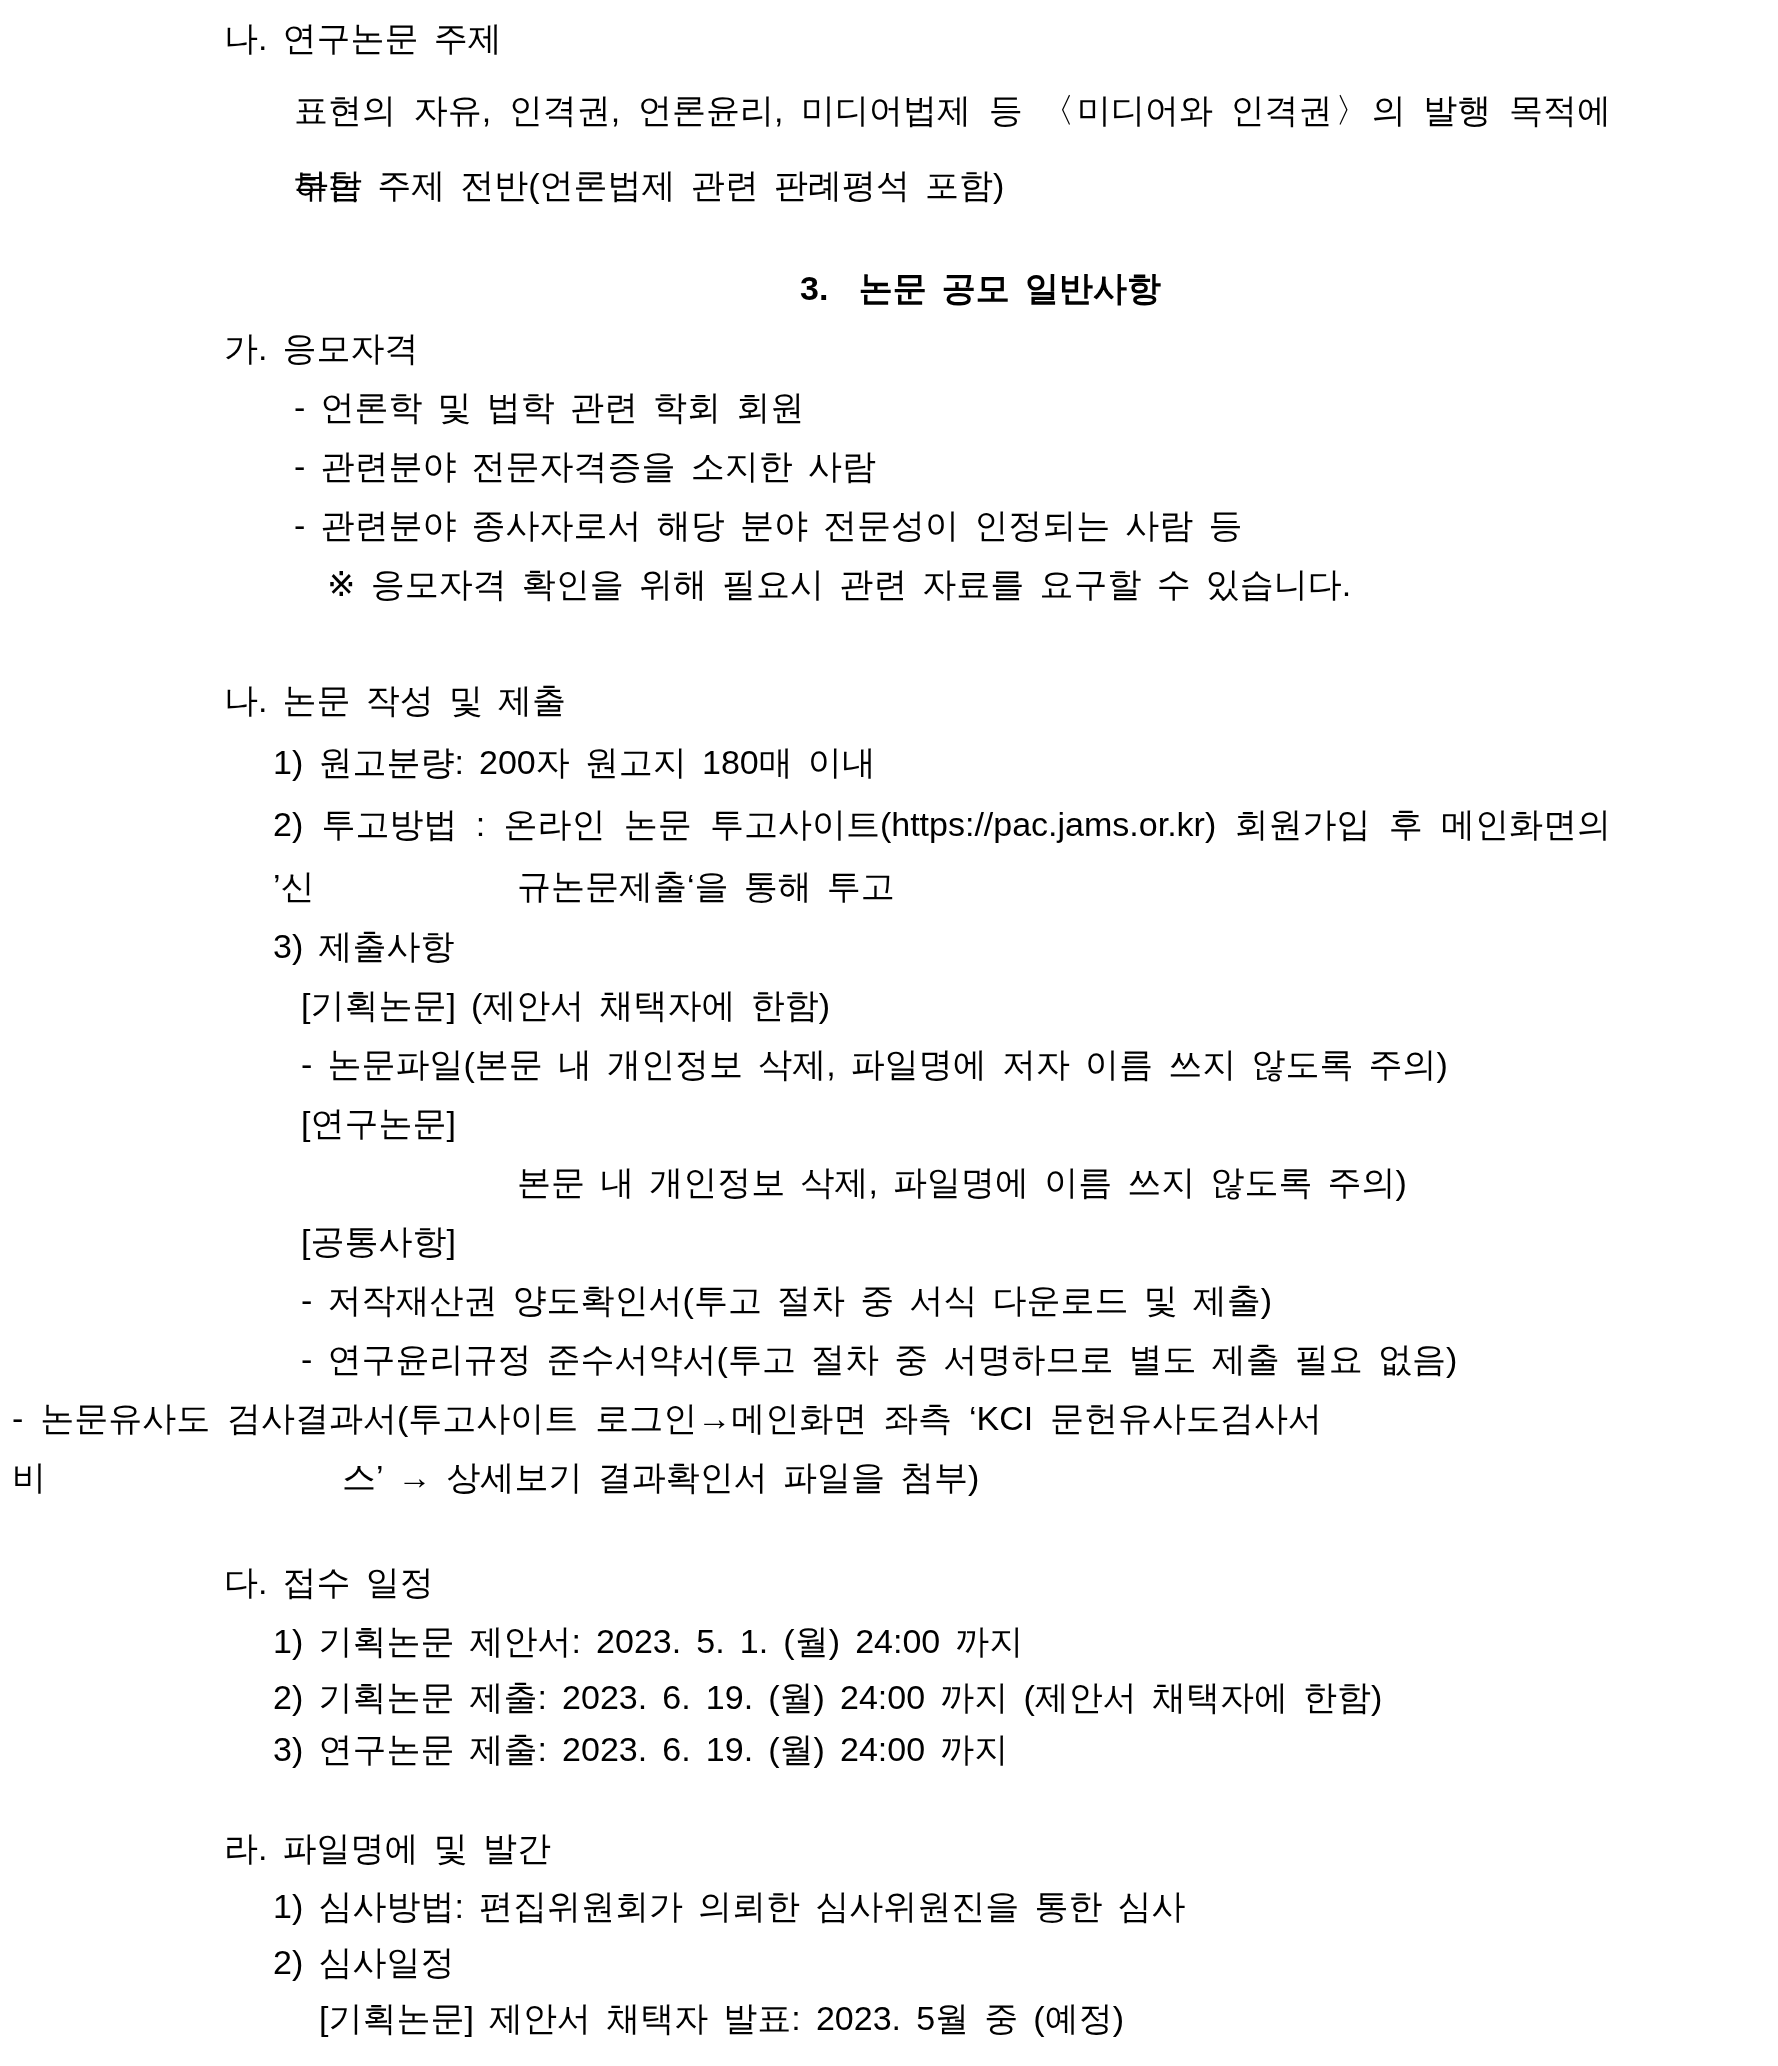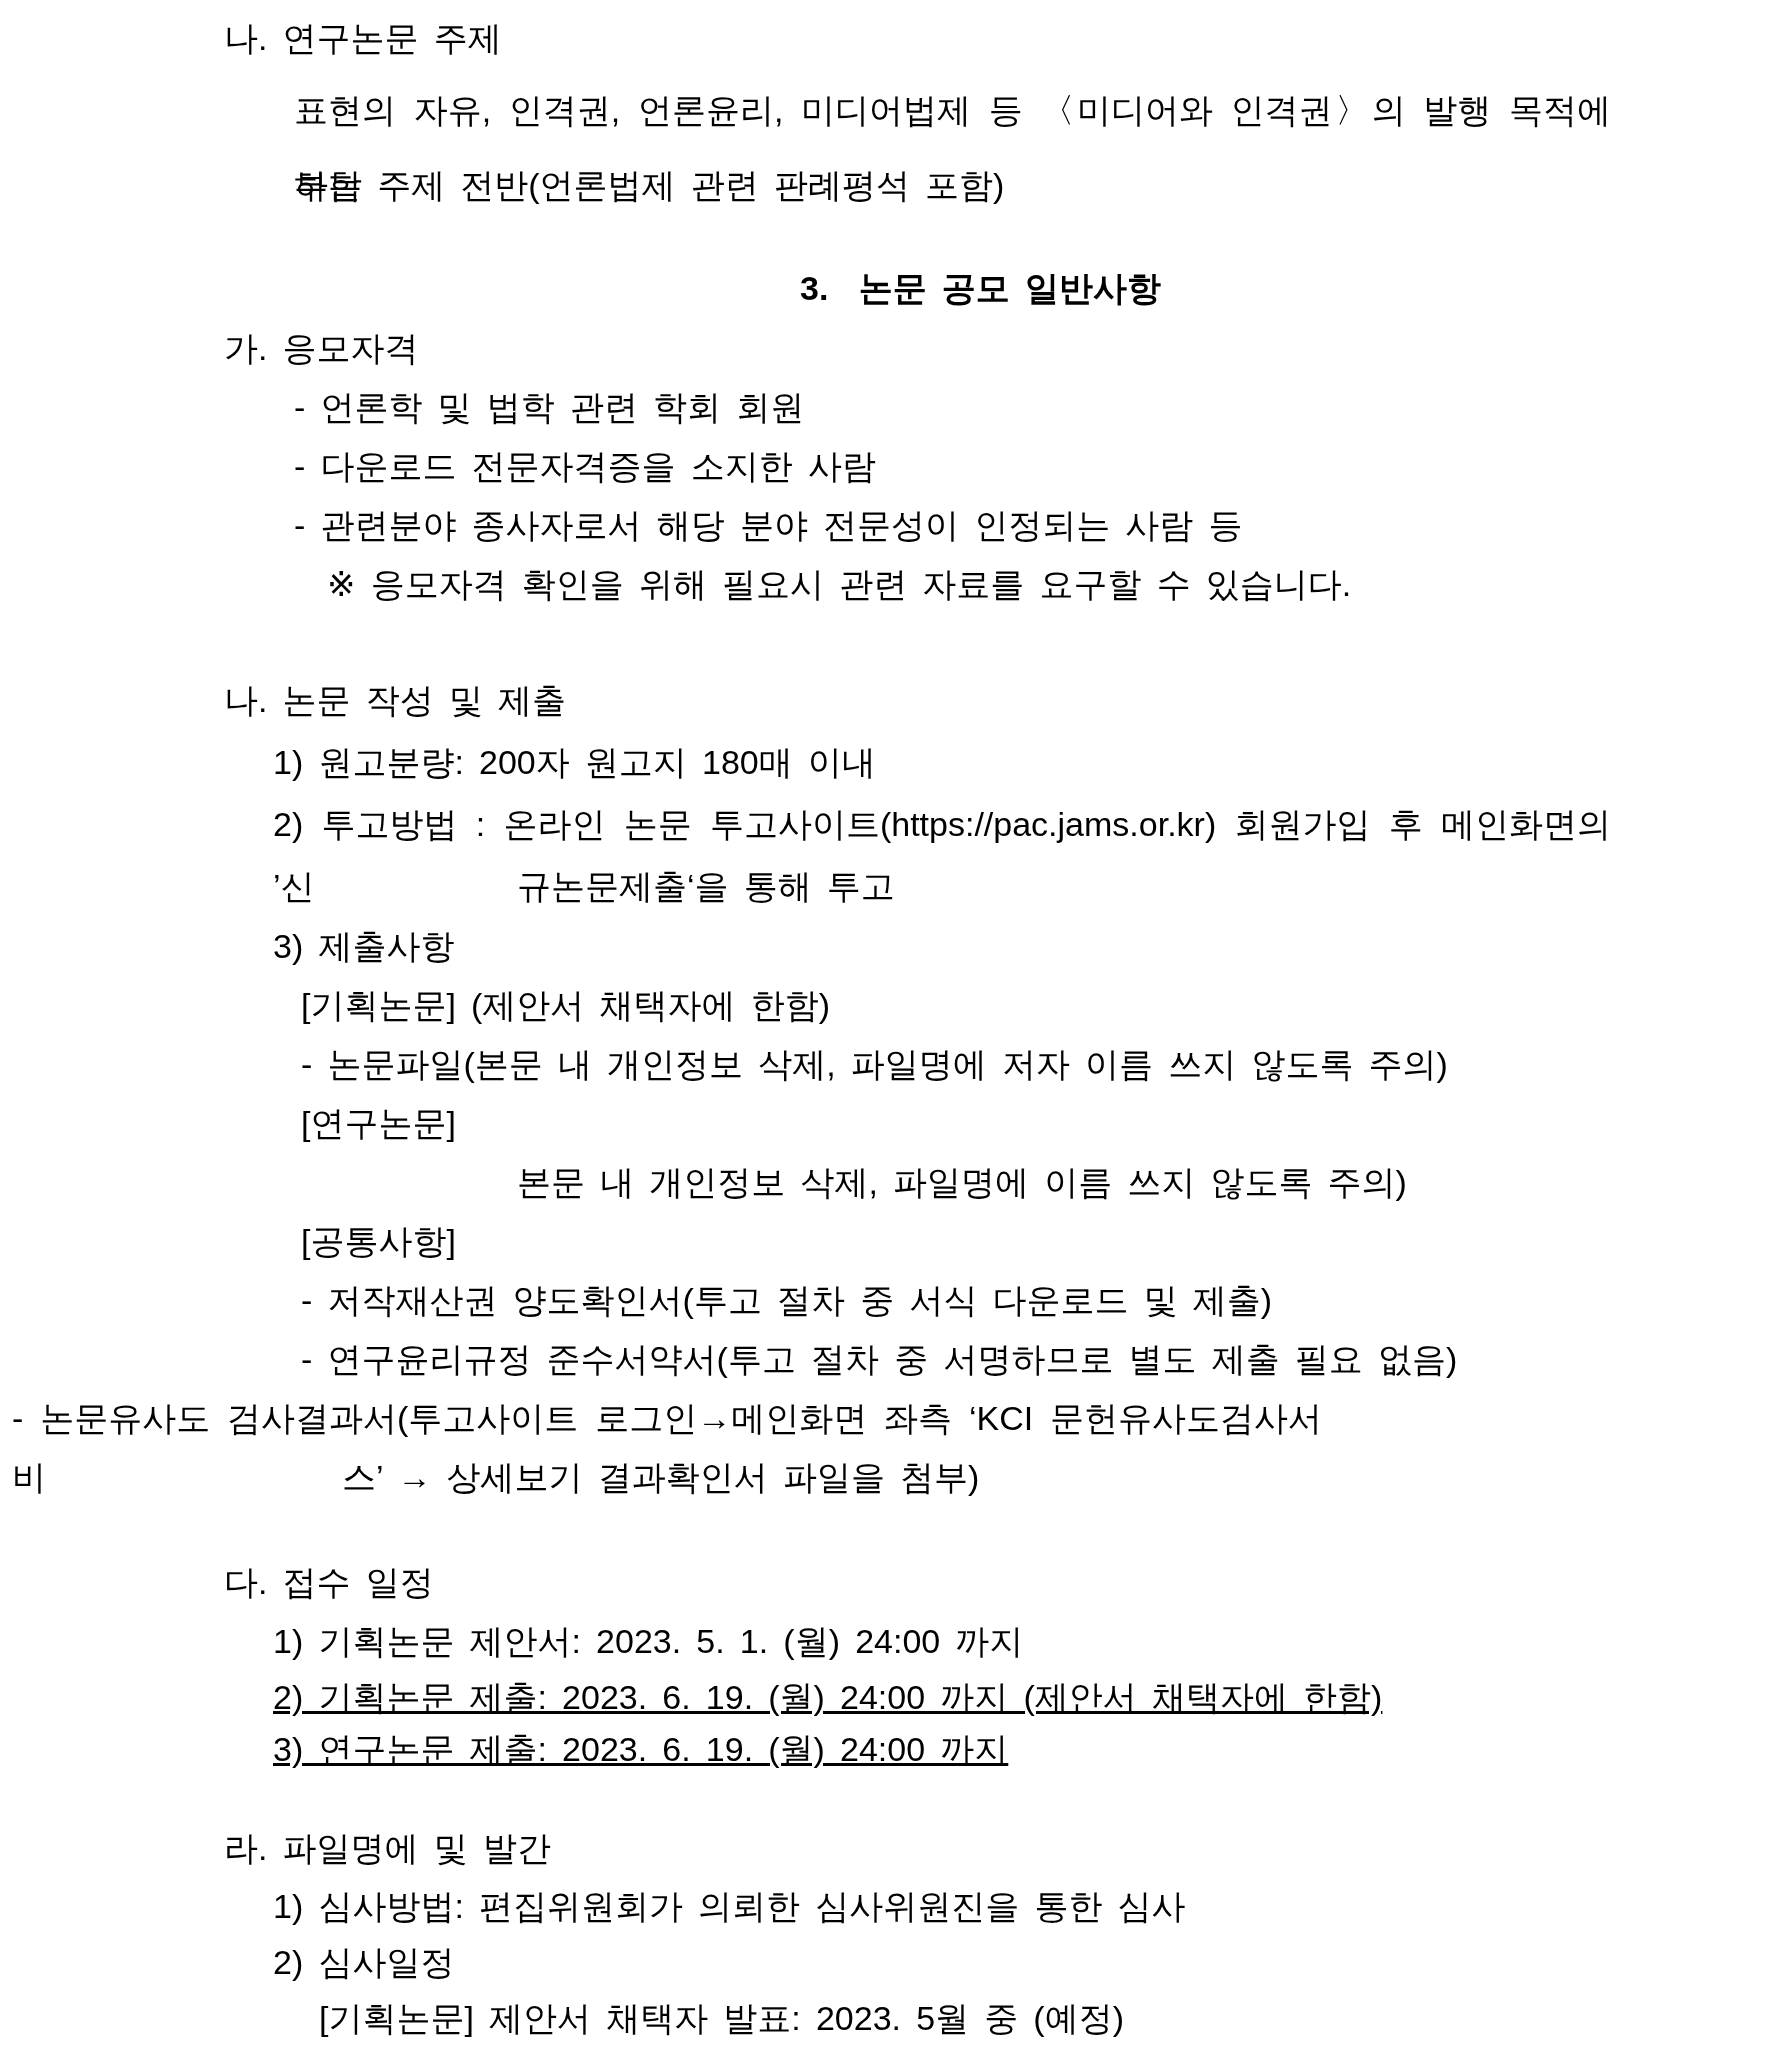--- a/index.html
+++ b/index.html
@@ -15,21 +15,21 @@
   }
   .line{white-space:pre;height:59px;line-height:59px;}
   .just{white-space:normal;text-align:justify;text-align-last:justify;}
   .bold{font-weight:bold;}
 
   
   .lh104{height:75px;line-height:75px;}
   .lh96{height:69px;line-height:69px;}
   .lh86{height:62px;line-height:62px;}
   .lh78{height:56px;line-height:56px;}
-  .lh72{height:52px;line-height:52px;text-decoration:underline;}
+  .lh72{height:52px;line-height:52px;}
 
   
   .mt48{margin-top:34px;text-align:center;}
   .mt76{margin-top:55px;}
   .mt64{margin-top:46px;}
   .mt62{margin-top:44px;}
 
   
   .i3{padding-left:183px;}      
   .iA{padding-left:224px;}      
@@ -52,21 +52,21 @@
 <div>
 
   <div class="line lh96 iA">나. 연구논문 주제</div>
   <div class="line lh104 iBody just wBody">표현의 자유, 인격권, 언론윤리, 미디어법제 등 〈미디어와 인격권〉의 발행 목적에 부합</div>
   <div class="line lh104 iBody">하는 주제 전반(언론법제 관련 판례평석 포함)</div>
 
   <div class="line lh86 i3 bold mt48">3.  논문 공모 일반사항</div>
 
   <div class="line iA">가. 응모자격</div>
   <div class="line iBody">- 언론학 및 법학 관련 학회 회원</div>
-  <div class="line iBody">- 다운로드 전문자격증을 소지한 사람</div>
+  <div class="line iBody">- 관련분야 전문자격증을 소지한 사람</div>
   <div class="line iBody">- 관련분야 종사자로서 해당 분야 전문성이 인정되는 사람 등</div>
   <div class="line iStar">※ 응모자격 확인을 위해 필요시 관련 자료를 요구할 수 있습니다.</div>
 
   <div class="line lh86 iA mt76">나. 논문 작성 및 제출</div>
   <div class="line lh86 iNum">1) 원고분량: 200자 원고지 180매 이내</div>
   <div class="line lh86 iNum just wNum">2) 투고방법 : 온라인 논문 투고사이트(https://pac.jams.or.kr) 회원가입 후 메인화면의 ’신</div>
   <div class="line lh86 iCont">규논문제출‘을 통해 투고</div>
   <div class="line iNum">3) 제출사항</div>
   <div class="line iBr">[기획논문] (제안서 채택자에 한함)</div>
   <div class="line iBr">- 논문파일(본문 내 개인정보 삭제, 파일명에 저자 이름 쓰지 않도록 주의)</div>

